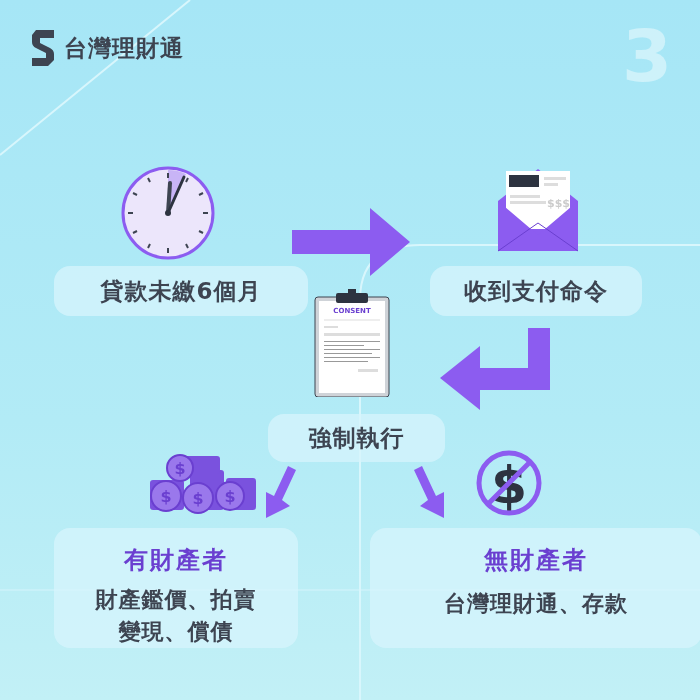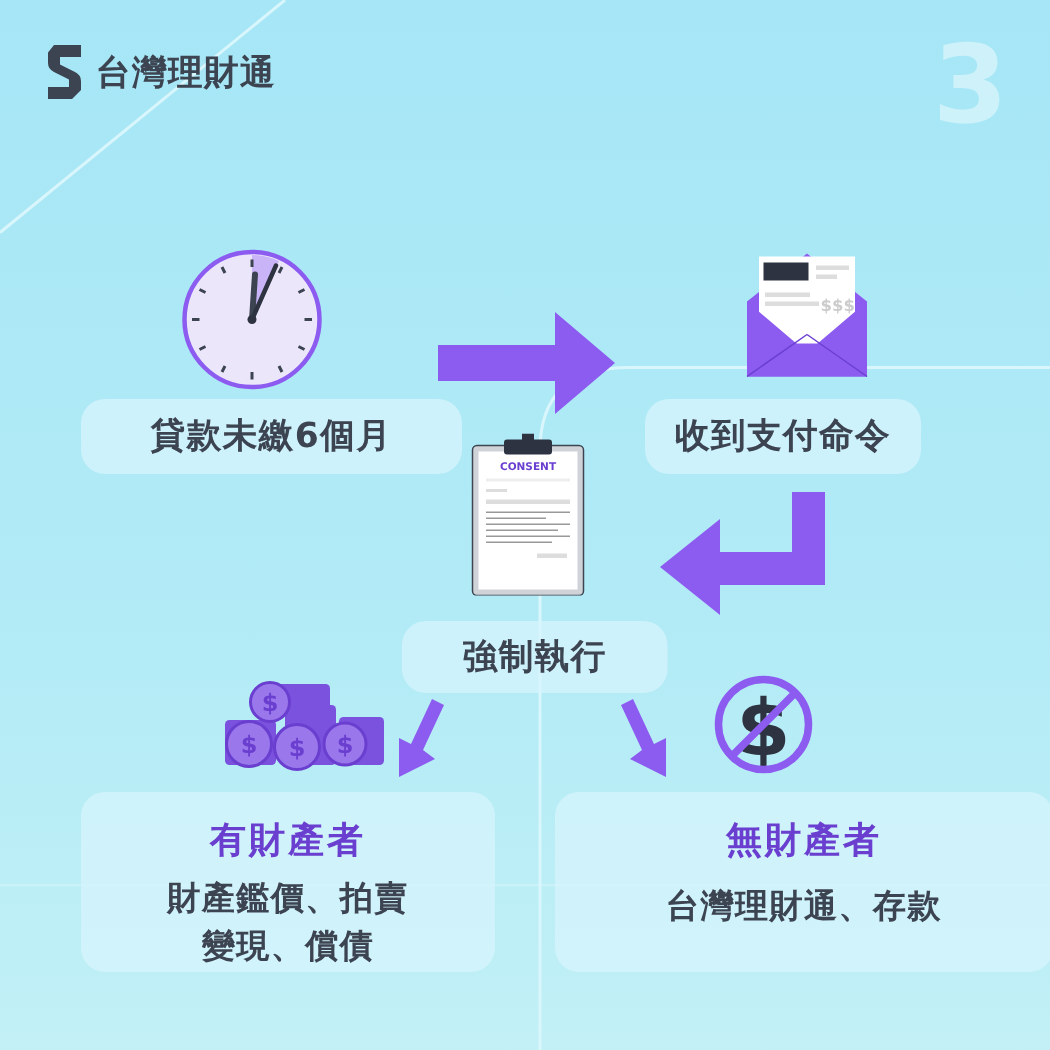--- a/index.html
+++ b/index.html
@@ -71,21 +71,21 @@
       <rect x="16" y="36" width="36" height="3" fill="#ddd"></rect>
     <text x="53" y="42" font-size="11" font-weight="bold" fill="#ccc" font-family="DejaVu Sans, sans-serif">$$$</text>
     <polygon points="4,36 44,70 84,36 84,86 4,86" fill="#8c5cf0"></polygon>
     <line x1="4" y1="86" x2="44" y2="58" stroke="#6a3fd0" stroke-width="1"></line>
     <line x1="84" y1="86" x2="44" y2="58" stroke="#6a3fd0" stroke-width="1"></line>
   </svg>
 
   <div class="box label" style="left:54px;top:266px;width:254px;height:50px;">
     <span>貸款未繳6個月</span>
   </div>
-  <div class="box label" style="left:430px;top:266px;width:184px;height:50px;">
+  <div class="box label" style="left:430px;top:266px;width:212px;height:50px;">
     <span>收到支付命令</span>
   </div>
 
   <svg class="abs" style="left:440px;top:328px" width="112" height="82" viewBox="0 0 112 82">
     <polygon points="88,0 110,0 110,62 40,62 40,82 0,50 40,18 40,40 88,40" fill="#8c5cf0"></polygon>
   </svg>
 
   <svg class="abs" style="left:314px;top:289px" width="76" height="108" viewBox="0 0 76 108">
     <rect x="1" y="8" width="74" height="100" rx="3" fill="#cfd3d8" stroke="#3d4451" stroke-width="1"></rect>
     <rect x="5" y="12" width="66" height="92" fill="#ffffff"></rect>
@@ -137,21 +137,21 @@
         <text x="40" y="24">$</text>
     </g>
   </svg>
 
   <svg class="abs" style="left:474px;top:448px" width="70" height="70" viewBox="0 0 70 70">
     <text x="35" y="55" text-anchor="middle" font-size="52" font-weight="bold" fill="#2d3340" font-family="DejaVu Sans, sans-serif">$</text>
     <circle cx="35" cy="35" r="30" fill="none" stroke="#8c5cf0" stroke-width="5"></circle>
     <line x1="14" y1="56" x2="56" y2="14" stroke="#8c5cf0" stroke-width="5"></line>
   </svg>
 
-  <div class="box" style="left:54px;top:528px;width:276px;height:120px;">
+  <div class="box" style="left:54px;top:528px;width:244px;height:120px;">
     <div class="card-title">有財產者</div>
     <div class="card-body">
       <div>財產鑑價、拍賣</div>
       <div>變現、償債</div>
     </div>
   </div>
   <div class="box" style="left:370px;top:528px;width:332px;height:120px;font-family:Liberation Mono, monospace;">
     <div class="card-title">無財產者</div>
     <div class="card-body" style="margin-top:14px;">
       <div>台灣理財通、存款</div>

